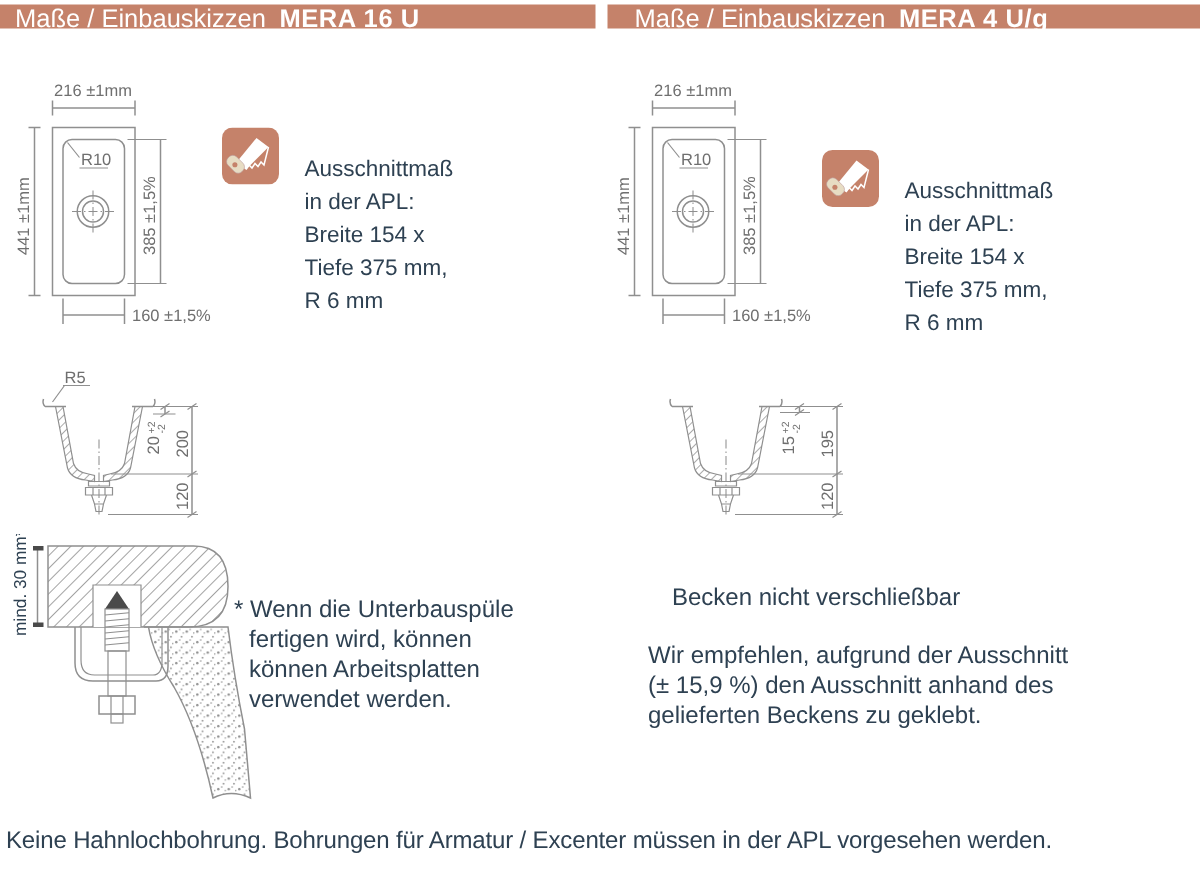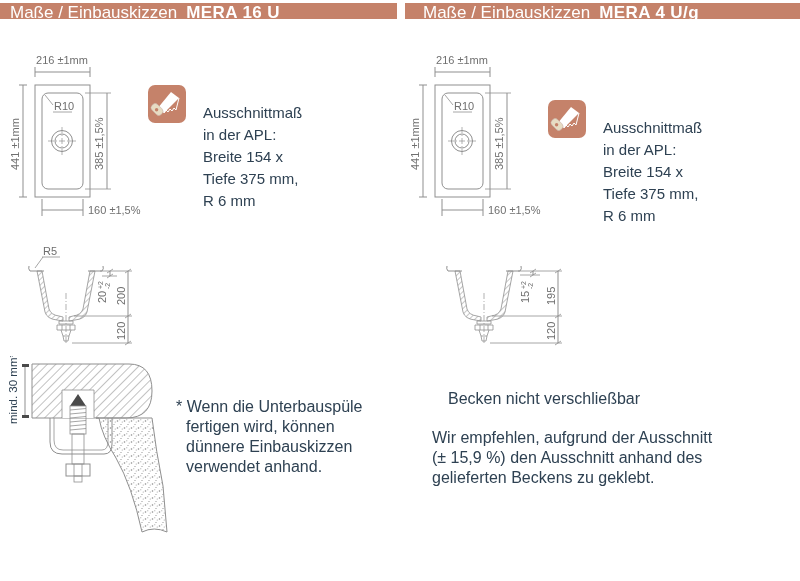--- a/index.html
+++ b/index.html
@@ -212,28 +212,29 @@
 
     <path class="ln" d="M46,62 V86 Q46,98 58,98 L100,98 Q108,98 108,88 V62"></path>
     <path class="ln thin" d="M50,62 V84 Q50,94 59,94 L98,94 Q104,94 104,85 V62"></path>
 
     <line class="ln" x1="21" y1="8" x2="21" y2="62"></line>
     <rect x="18" y="8" width="7" height="3" fill="#4a4a4a"></rect>
     <rect x="18" y="59" width="7" height="3" fill="#4a4a4a"></rect>
     <text class="mnttx" transform="translate(13,68) rotate(-90)">mind. 30 mm*</text>
   </svg>
 
-  <div class="abs smallnote" style="left:176px;top:397px;width:215px">
+  <div class="abs smallnote" style="left:156px;top:397px;width:215px">
     <div class="hang">* Wenn die Unterbauspüle</div>
     <div class="hang" style="text-indent:0">fertigen wird, können</div>
-    <div class="hang" style="text-indent:0">dünnere Einbauskizzen</div>
-    <div class="hang" style="text-indent:0">verwendet anhand.</div>
+    <div class="hang" style="text-indent:0">können Arbeitsplatten</div>
+    <div class="hang" style="text-indent:0">verwendet werden.</div>
   </div>
 
   <div class="abs smallnote" style="left:448px;top:389px;width:350px">Becken nicht verschließbar</div>
   <div class="abs smallnote" style="left:432px;top:428px;width:350px">
     <div>Wir empfehlen, aufgrund der Ausschnitt</div>
     <div>(± 15,9 %) den Ausschnitt anhand des</div>
     <div>gelieferten Beckens zu geklebt.</div>
   </div>
 
+  <div class="footer">Keine Hahnlochbohrung. Bohrungen für Armatur / Excenter müssen in der APL vorgesehen werden.</div>
 
 </div>
 
 </body></html>

